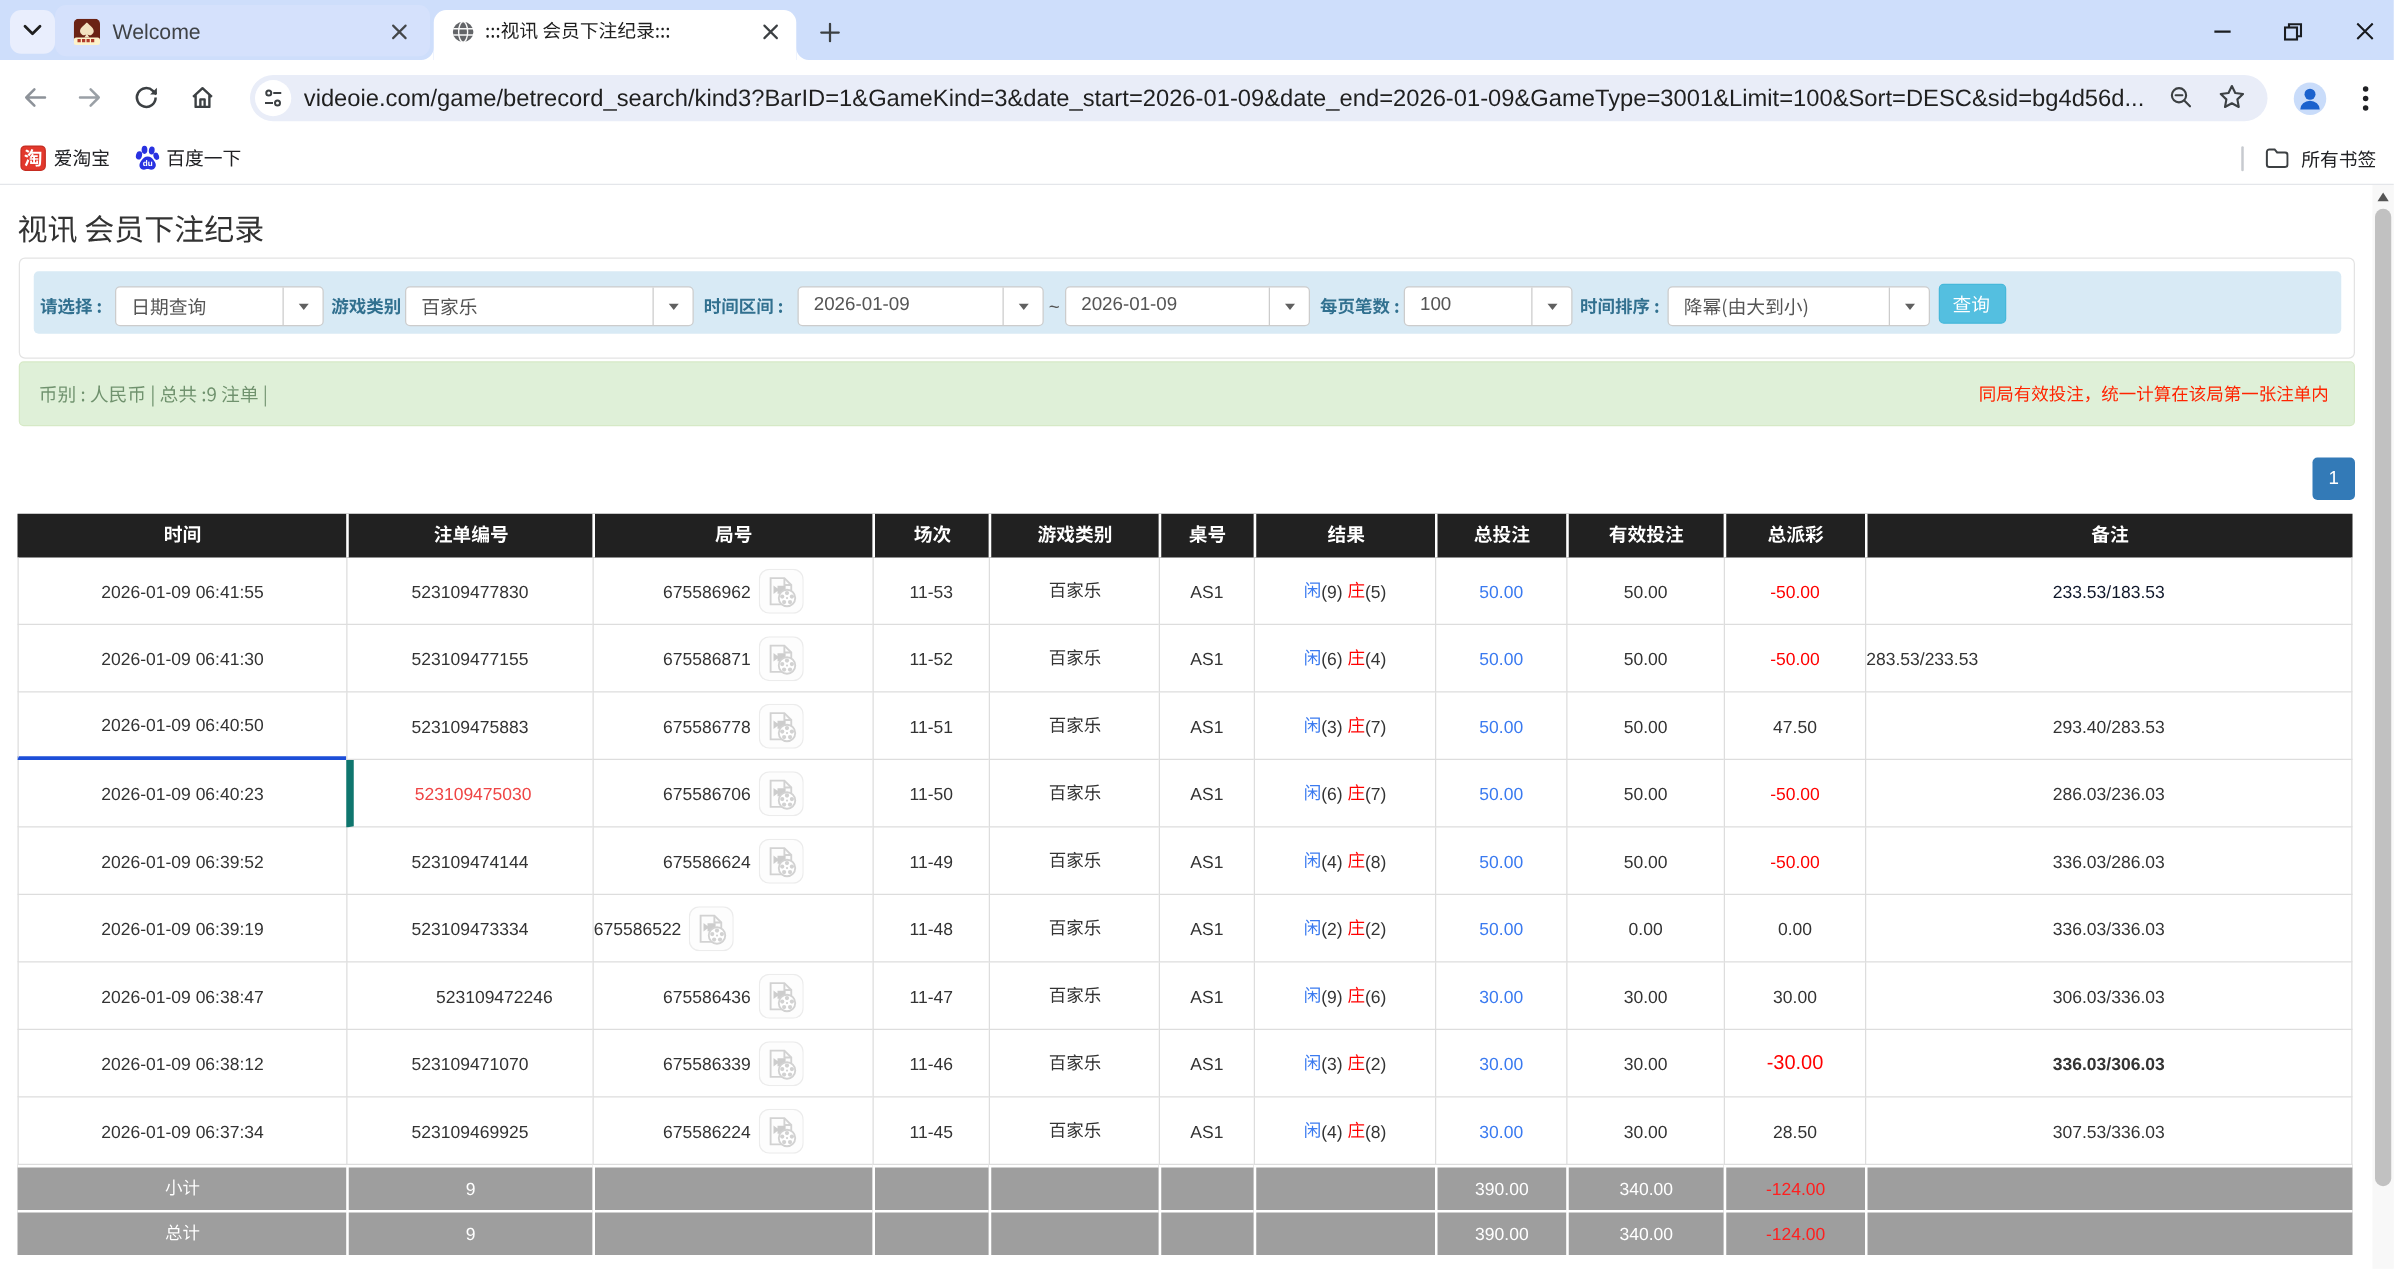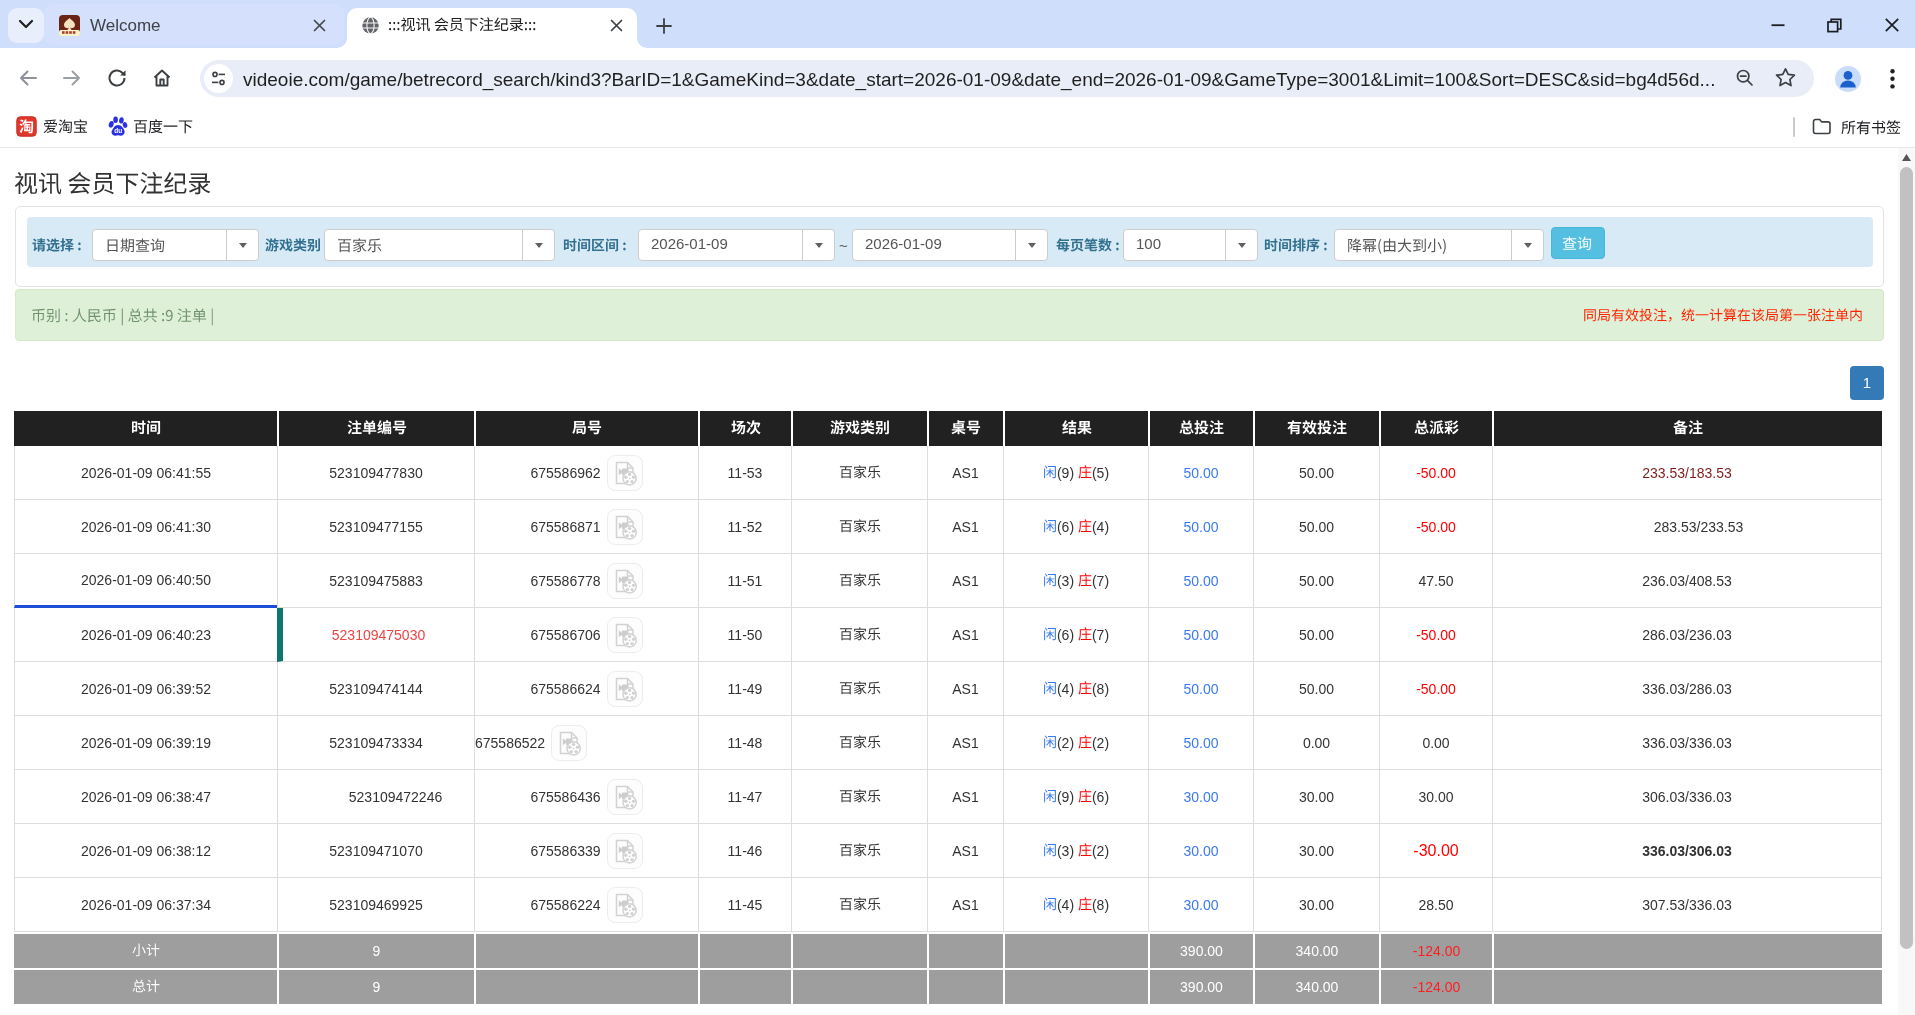--- a/index.html
+++ b/index.html
@@ -377,21 +377,21 @@
                 <svg class="" width="14.0" height="14" viewBox="0 -11.20 14.0 14" style="display:block;overflow:visible">
                   <path fill="currentColor" d="M7.6 -8.4V-5.5H3.9V-4.5H7.6V-0.3H2.9V0.7H13.4V-0.3H8.6V-4.5H12.6V-5.5H8.6V-8.4ZM6.6 -11.6C6.9 -11 7.2 -10.3 7.4 -9.9H1.8V-6.2C1.8 -4.2 1.7 -1.3 0.5 0.8C0.8 0.8 1.3 1.1 1.5 1.2C2.7 -0.9 2.8 -4 2.8 -6.2V-8.9H13.3V-9.9H7.7L8.5 -10.1C8.3 -10.6 7.9 -11.3 7.6 -11.9Z"></path>
                 </svg>
               </span>
               <span>(5)</span>
             </div>
           </td>
 <td style="height:54px;border-bottom:1px solid #ddd;font-size:14px;color:#333;text-align:center;vertical-align:middle;border-left:1px solid #ddd;color:#3a7af0">50.00</td>
 <td style="height:54px;border-bottom:1px solid #ddd;font-size:14px;color:#333;text-align:center;vertical-align:middle;border-left:1px solid #ddd;">50.00</td>
 <td style="height:54px;border-bottom:1px solid #ddd;font-size:14px;color:#333;text-align:center;vertical-align:middle;border-left:1px solid #ddd;color:#ff0000">-50.00</td>
-<td style="height:54px;border-bottom:1px solid #ddd;font-size:14px;color:#7f1d1d;text-align:center;vertical-align:middle;border-left:1px solid #ddd;border-right:1px solid #ddd;">233.53/183.53</td>
+<td style="height:54px;border-bottom:1px solid #ddd;font-size:14px;color:#0f172a;text-align:center;vertical-align:middle;border-left:1px solid #ddd;border-right:1px solid #ddd;">233.53/183.53</td>
 </tr>
 <tr>
 <td style="height:54px;border-bottom:1px solid #ddd;font-size:14px;color:#333;text-align:center;vertical-align:middle;border-left:1px solid #ddd;">2026-01-09 06:41:30</td>
 <td style="height:54px;border-bottom:1px solid #ddd;font-size:14px;color:#333;text-align:center;vertical-align:middle;border-left:1px solid #ddd;">523109477155</td>
 <td style="height:54px;border-bottom:1px solid #ddd;font-size:14px;color:#333;text-align:center;vertical-align:middle;border-left:1px solid #ddd;">
             <div style="display:flex;justify-content:center;align-items:center;gap:6px">675586871<svg width="36" height="36" viewBox="0 0 36 36">
                 <rect x="0.5" y="0.5" width="35" height="35" rx="8" fill="#fdfdfd" stroke="#ececec"></rect>
                 <g stroke="#d2d2d2" fill="none" stroke-width="1.5">
                   <path d="M9.5 7.5 h11 l5.5 5.5 V28.5 H9.5 Z"></path>
                   <path d="M20.5 7.5 v5.5 h5.5"></path>
@@ -429,21 +429,21 @@
                 <svg class="" width="14.0" height="14" viewBox="0 -11.20 14.0 14" style="display:block;overflow:visible">
                   <path fill="currentColor" d="M7.6 -8.4V-5.5H3.9V-4.5H7.6V-0.3H2.9V0.7H13.4V-0.3H8.6V-4.5H12.6V-5.5H8.6V-8.4ZM6.6 -11.6C6.9 -11 7.2 -10.3 7.4 -9.9H1.8V-6.2C1.8 -4.2 1.7 -1.3 0.5 0.8C0.8 0.8 1.3 1.1 1.5 1.2C2.7 -0.9 2.8 -4 2.8 -6.2V-8.9H13.3V-9.9H7.7L8.5 -10.1C8.3 -10.6 7.9 -11.3 7.6 -11.9Z"></path>
                 </svg>
               </span>
               <span>(4)</span>
             </div>
           </td>
 <td style="height:54px;border-bottom:1px solid #ddd;font-size:14px;color:#333;text-align:center;vertical-align:middle;border-left:1px solid #ddd;color:#3a7af0">50.00</td>
 <td style="height:54px;border-bottom:1px solid #ddd;font-size:14px;color:#333;text-align:center;vertical-align:middle;border-left:1px solid #ddd;">50.00</td>
 <td style="height:54px;border-bottom:1px solid #ddd;font-size:14px;color:#333;text-align:center;vertical-align:middle;border-left:1px solid #ddd;color:#ff0000">-50.00</td>
-<td style="height:54px;border-bottom:1px solid #ddd;font-size:14px;color:#333;text-align:center;vertical-align:middle;border-left:1px solid #ddd;border-right:1px solid #ddd;padding-left:23px;">283.53/233.53</td>
+<td style="height:54px;border-bottom:1px solid #ddd;font-size:14px;color:#333;vertical-align:middle;border-left:1px solid #ddd;border-right:1px solid #ddd;">283.53/233.53</td>
 </tr>
 <tr>
 <td style="height:54px;border-bottom:3px solid #1d4ed8;font-size:14px;color:#333;text-align:center;vertical-align:middle;border-left:1px solid #ddd;">2026-01-09 06:40:50</td>
 <td style="height:54px;border-bottom:1px solid #ddd;font-size:14px;color:#333;text-align:center;vertical-align:middle;border-left:1px solid #ddd;">523109475883</td>
 <td style="height:54px;border-bottom:1px solid #ddd;font-size:14px;color:#333;text-align:center;vertical-align:middle;border-left:1px solid #ddd;">
             <div style="display:flex;justify-content:center;align-items:center;gap:6px">675586778<svg width="36" height="36" viewBox="0 0 36 36">
                 <rect x="0.5" y="0.5" width="35" height="35" rx="8" fill="#fdfdfd" stroke="#ececec"></rect>
                 <g stroke="#d2d2d2" fill="none" stroke-width="1.5">
                   <path d="M9.5 7.5 h11 l5.5 5.5 V28.5 H9.5 Z"></path>
                   <path d="M20.5 7.5 v5.5 h5.5"></path>
@@ -481,21 +481,21 @@
                 <svg class="" width="14.0" height="14" viewBox="0 -11.20 14.0 14" style="display:block;overflow:visible">
                   <path fill="currentColor" d="M7.6 -8.4V-5.5H3.9V-4.5H7.6V-0.3H2.9V0.7H13.4V-0.3H8.6V-4.5H12.6V-5.5H8.6V-8.4ZM6.6 -11.6C6.9 -11 7.2 -10.3 7.4 -9.9H1.8V-6.2C1.8 -4.2 1.7 -1.3 0.5 0.8C0.8 0.8 1.3 1.1 1.5 1.2C2.7 -0.9 2.8 -4 2.8 -6.2V-8.9H13.3V-9.9H7.7L8.5 -10.1C8.3 -10.6 7.9 -11.3 7.6 -11.9Z"></path>
                 </svg>
               </span>
               <span>(7)</span>
             </div>
           </td>
 <td style="height:54px;border-bottom:1px solid #ddd;font-size:14px;color:#333;text-align:center;vertical-align:middle;border-left:1px solid #ddd;color:#3a7af0">50.00</td>
 <td style="height:54px;border-bottom:1px solid #ddd;font-size:14px;color:#333;text-align:center;vertical-align:middle;border-left:1px solid #ddd;">50.00</td>
 <td style="height:54px;border-bottom:1px solid #ddd;font-size:14px;color:#333;text-align:center;vertical-align:middle;border-left:1px solid #ddd;color:#333">47.50</td>
-<td style="height:54px;border-bottom:1px solid #ddd;font-size:14px;color:#333;text-align:center;vertical-align:middle;border-left:1px solid #ddd;border-right:1px solid #ddd;">236.03/408.53</td>
+<td style="height:54px;border-bottom:1px solid #ddd;font-size:14px;color:#333;text-align:center;vertical-align:middle;border-left:1px solid #ddd;border-right:1px solid #ddd;">293.40/283.53</td>
 </tr>
 <tr>
 <td style="height:54px;border-bottom:1px solid #ddd;font-size:14px;color:#333;text-align:center;vertical-align:middle;border-left:1px solid #ddd;">2026-01-09 06:40:23</td>
 <td style="height:54px;border-bottom:1px solid #ddd;font-size:14px;color:#ef4444;text-align:center;vertical-align:middle;border-left:6px solid #0f766e;">523109475030</td>
 <td style="height:54px;border-bottom:1px solid #ddd;font-size:14px;color:#333;text-align:center;vertical-align:middle;border-left:1px solid #ddd;">
             <div style="display:flex;justify-content:center;align-items:center;gap:6px">675586706<svg width="36" height="36" viewBox="0 0 36 36">
                 <rect x="0.5" y="0.5" width="35" height="35" rx="8" fill="#fdfdfd" stroke="#ececec"></rect>
                 <g stroke="#d2d2d2" fill="none" stroke-width="1.5">
                   <path d="M9.5 7.5 h11 l5.5 5.5 V28.5 H9.5 Z"></path>
                   <path d="M20.5 7.5 v5.5 h5.5"></path>

